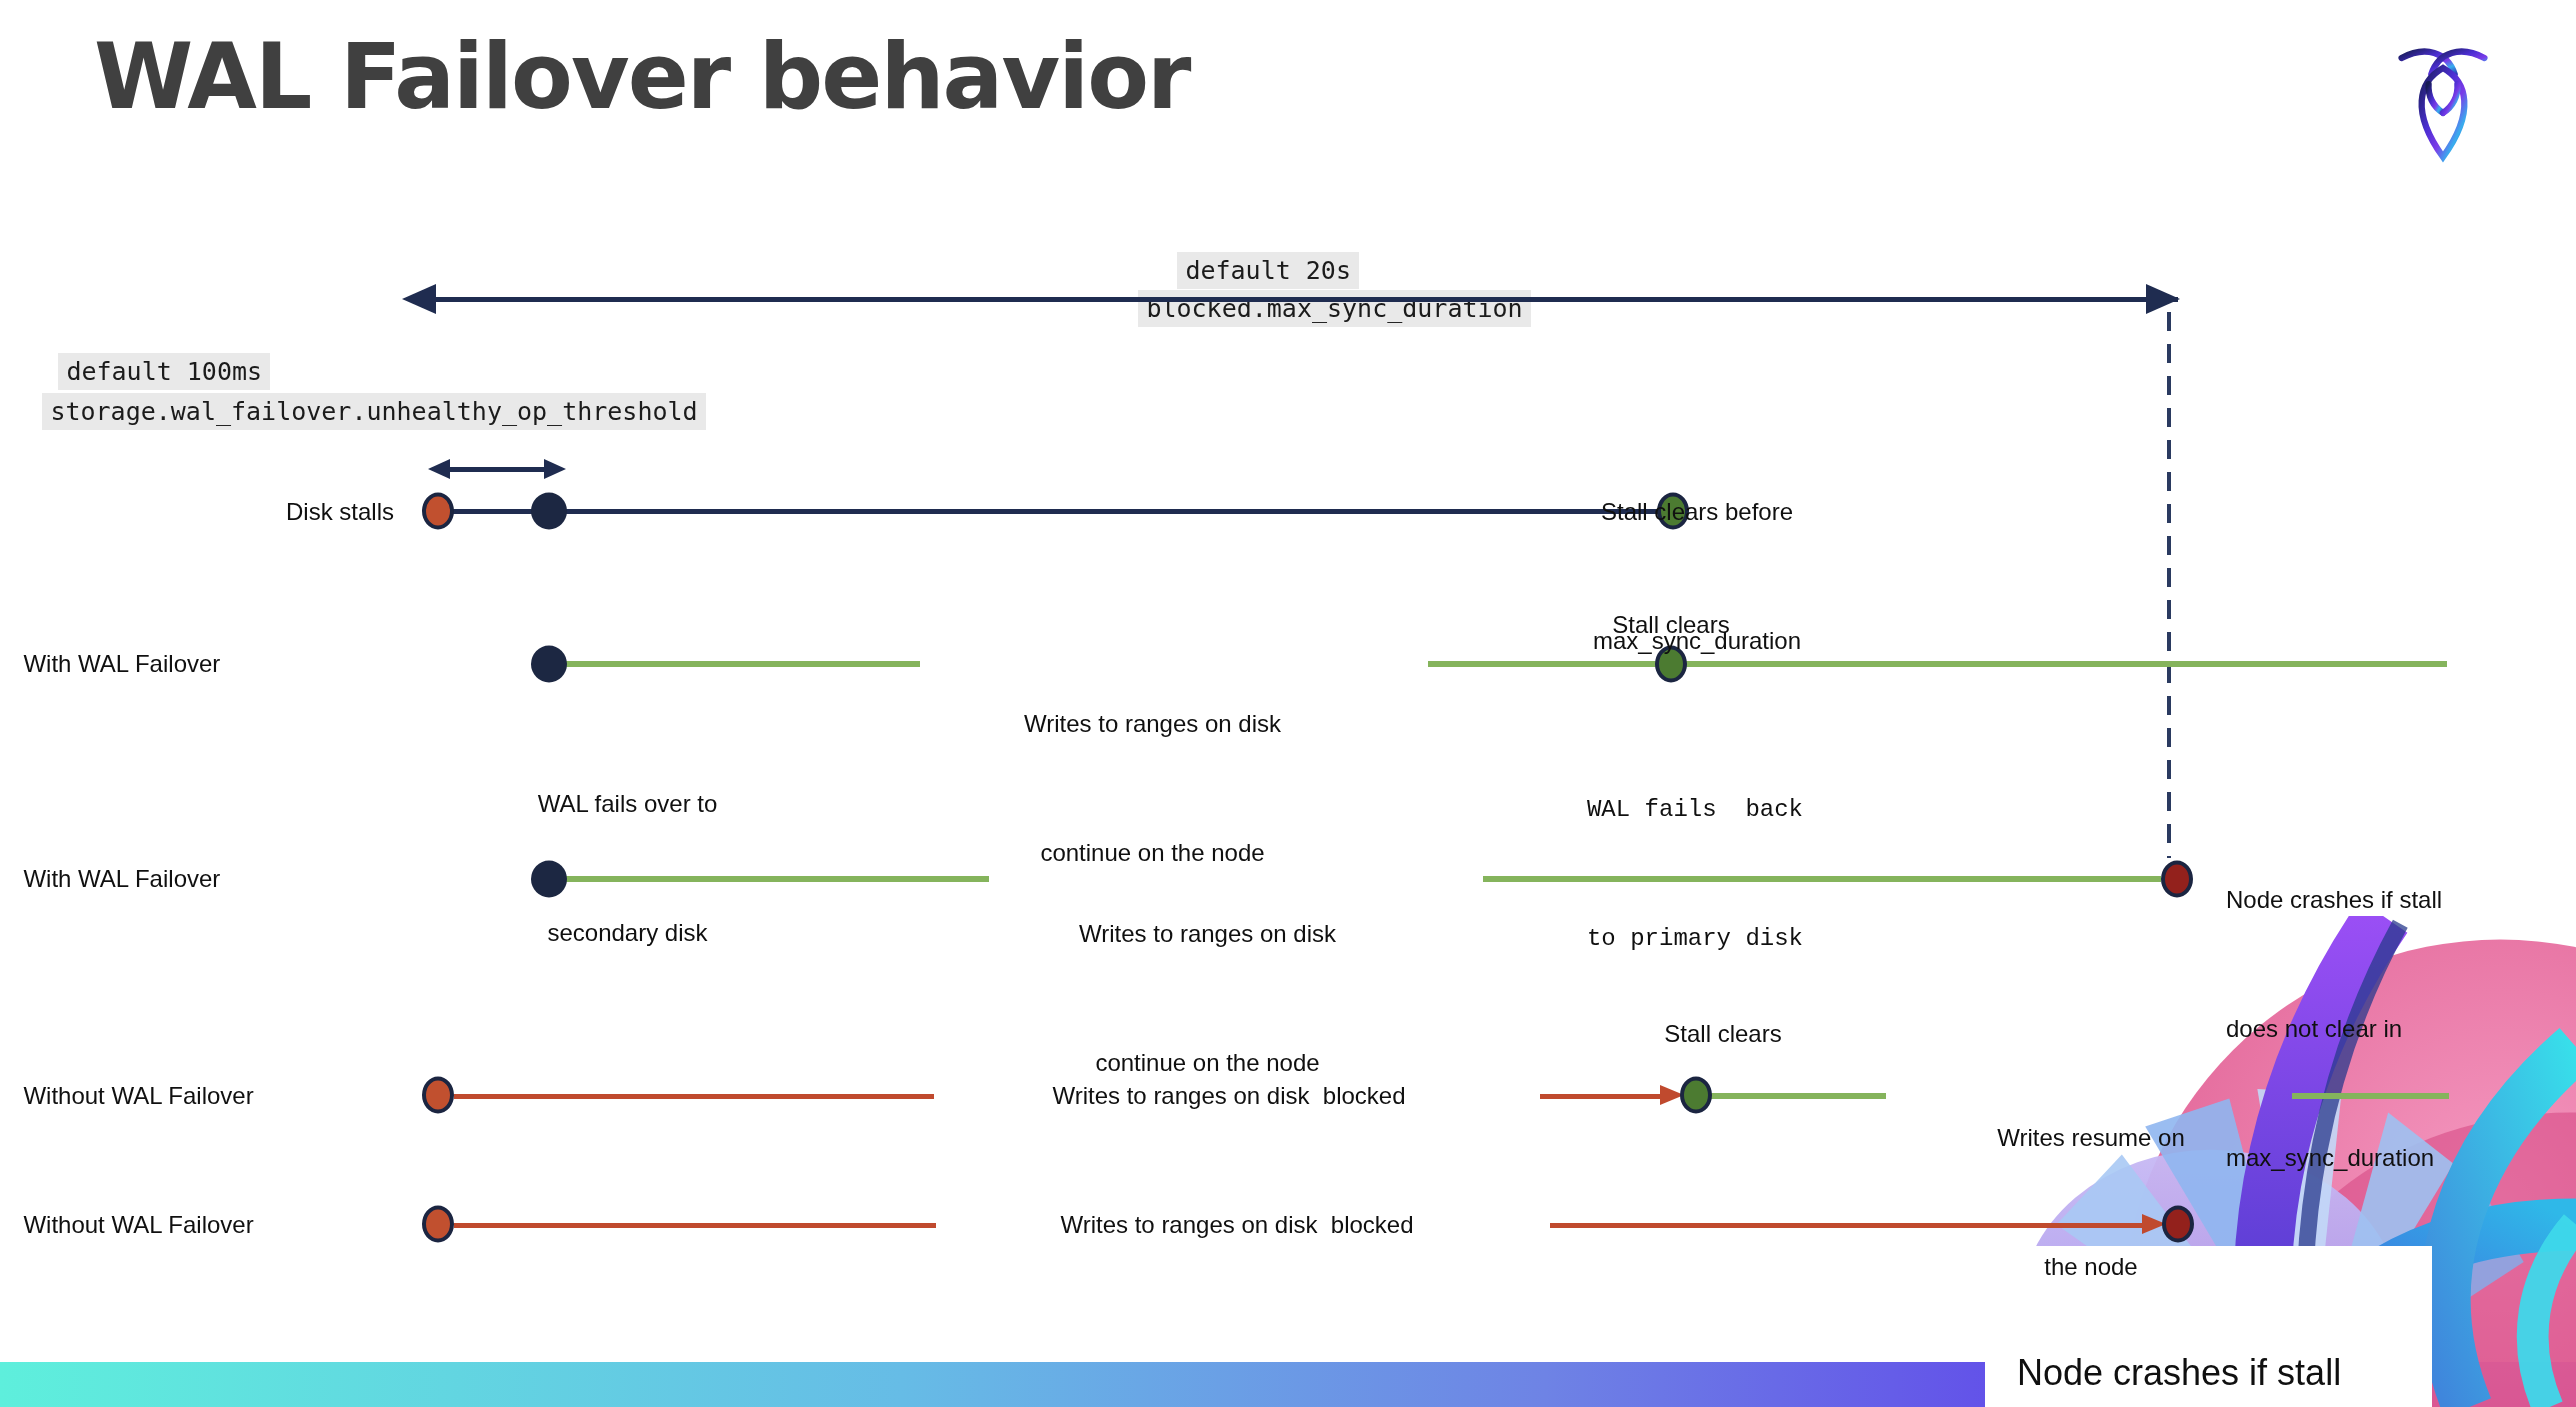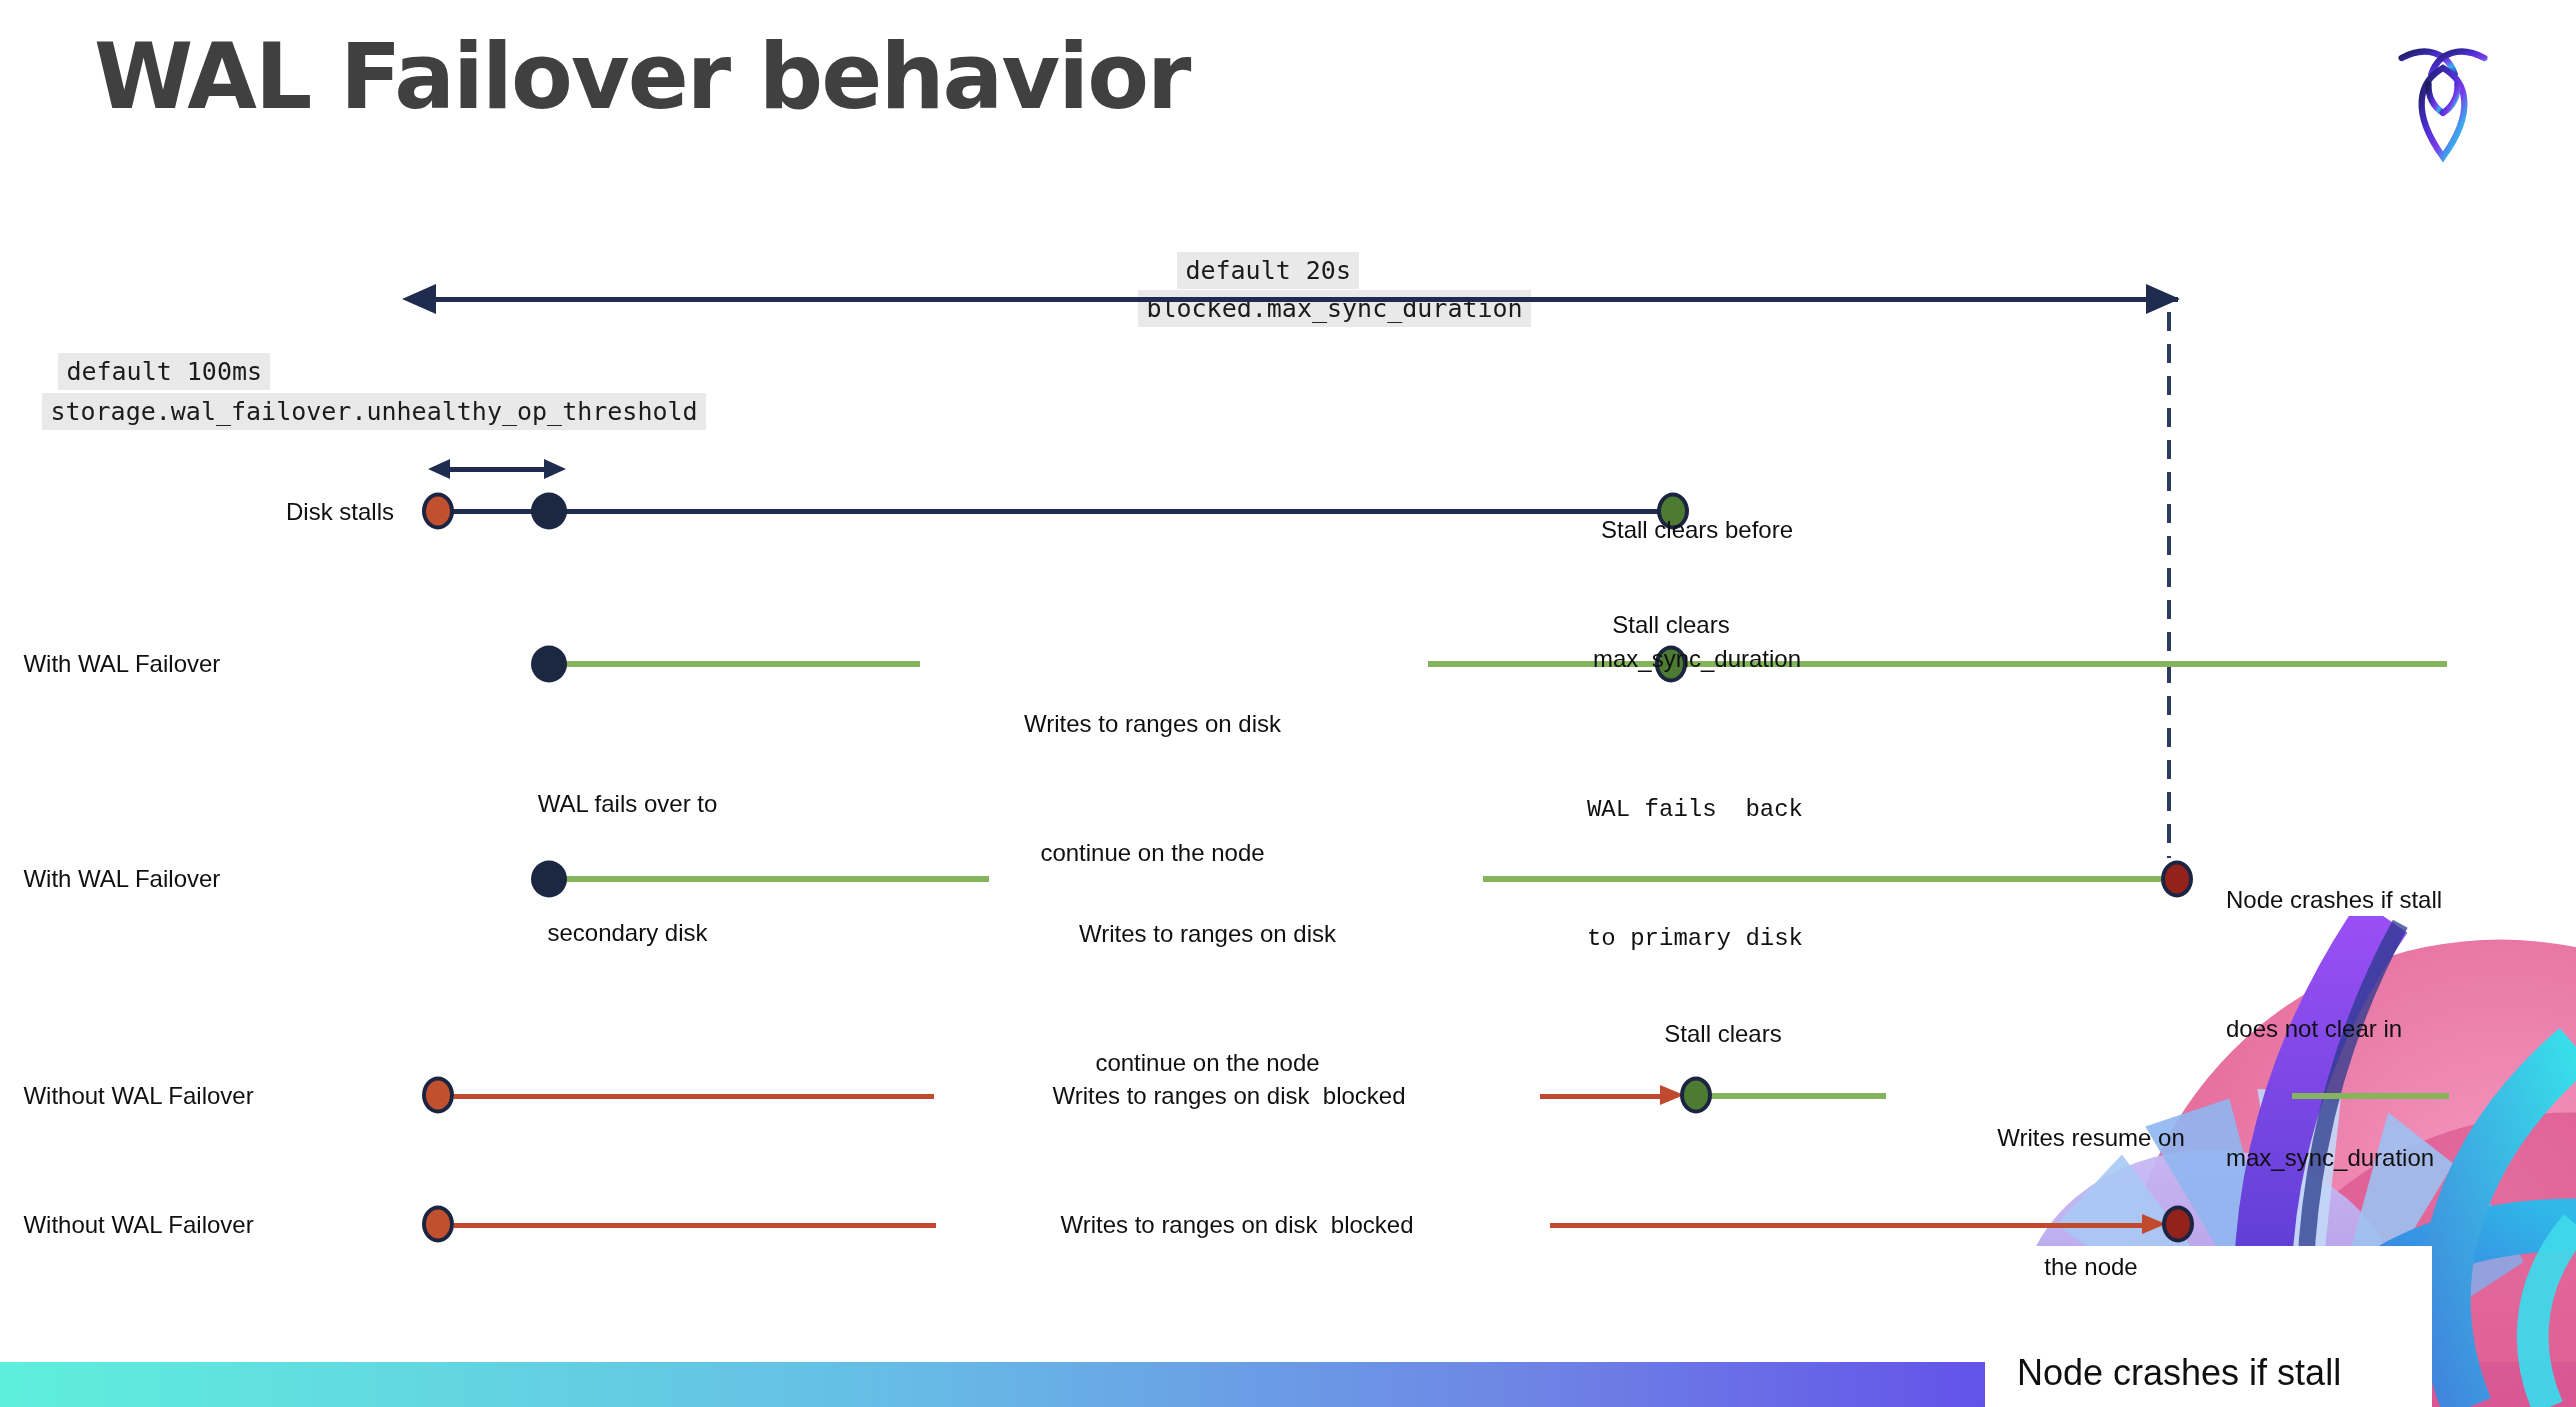--- a/index.html
+++ b/index.html
@@ -128,21 +128,21 @@
   <div class="tri sleft" style="left:428px;top:459px;"></div>
   <div class="tri sright" style="left:544px;top:459px;"></div>
 
   <div class="dash-v" style="left:2167px;top:312px;height:546px;"></div>
 
   <div class="ablock right" style="left:140px;top:490px;width:254px;">Disk stalls</div>
   <div class="hl navy" style="left:438px;top:509px;width:1235px;"></div>
   <div class="dot red" style="left:438px;top:511px;"></div>
   <div class="dot navy" style="left:549px;top:511px;"></div>
   <div class="dot green" style="left:1673px;top:511px;"></div>
-  <div class="ablock center" style="left:1496px;top:422px;width:402px;">
+  <div class="ablock center" style="left:1496px;top:404px;width:402px;">
     <div>Stall clears before</div>
     <div>max_sync_duration</div>
   </div>
 
   <div class="ablock" style="left:23.4px;top:642px;width:393px;">With WAL Failover</div>
   <div class="dot navy" style="left:549px;top:664px;"></div>
   <div class="hl green" style="left:555px;top:661px;width:365px;"></div>
   <div class="ablock center" style="left:947px;top:616px;width:411px;">
     <div>Writes to ranges on disk</div>
     <div>continue on the node</div>

